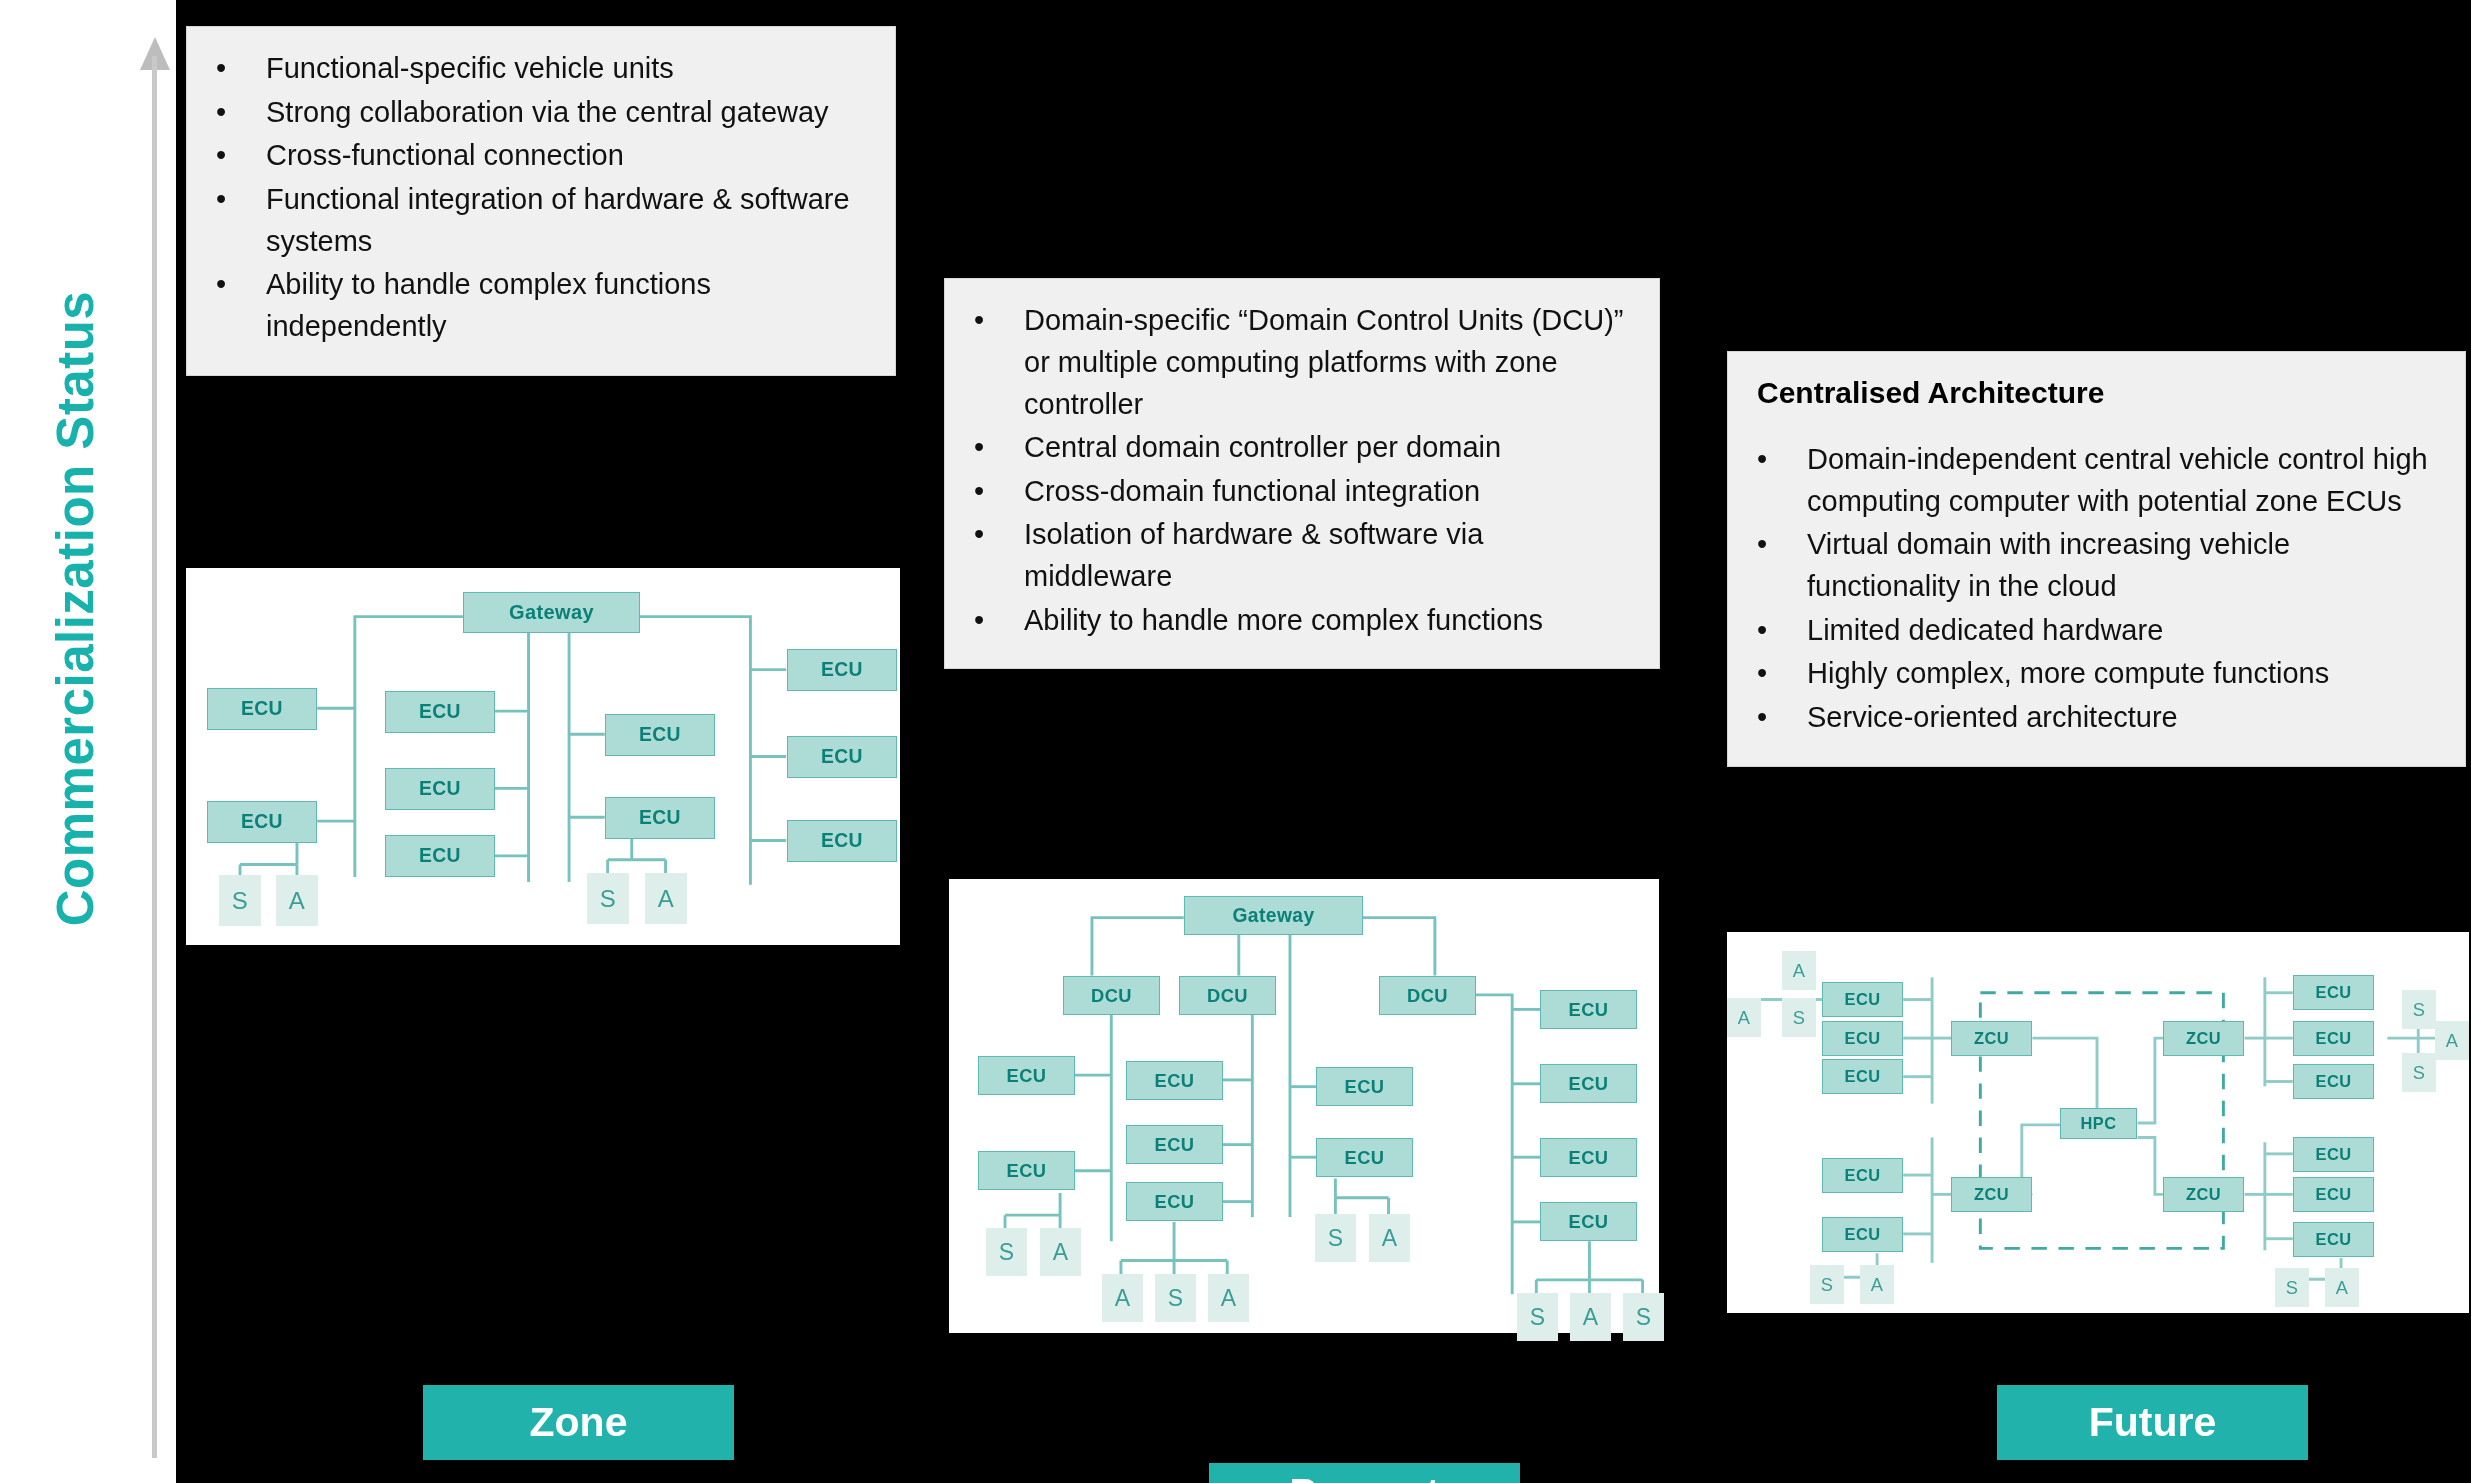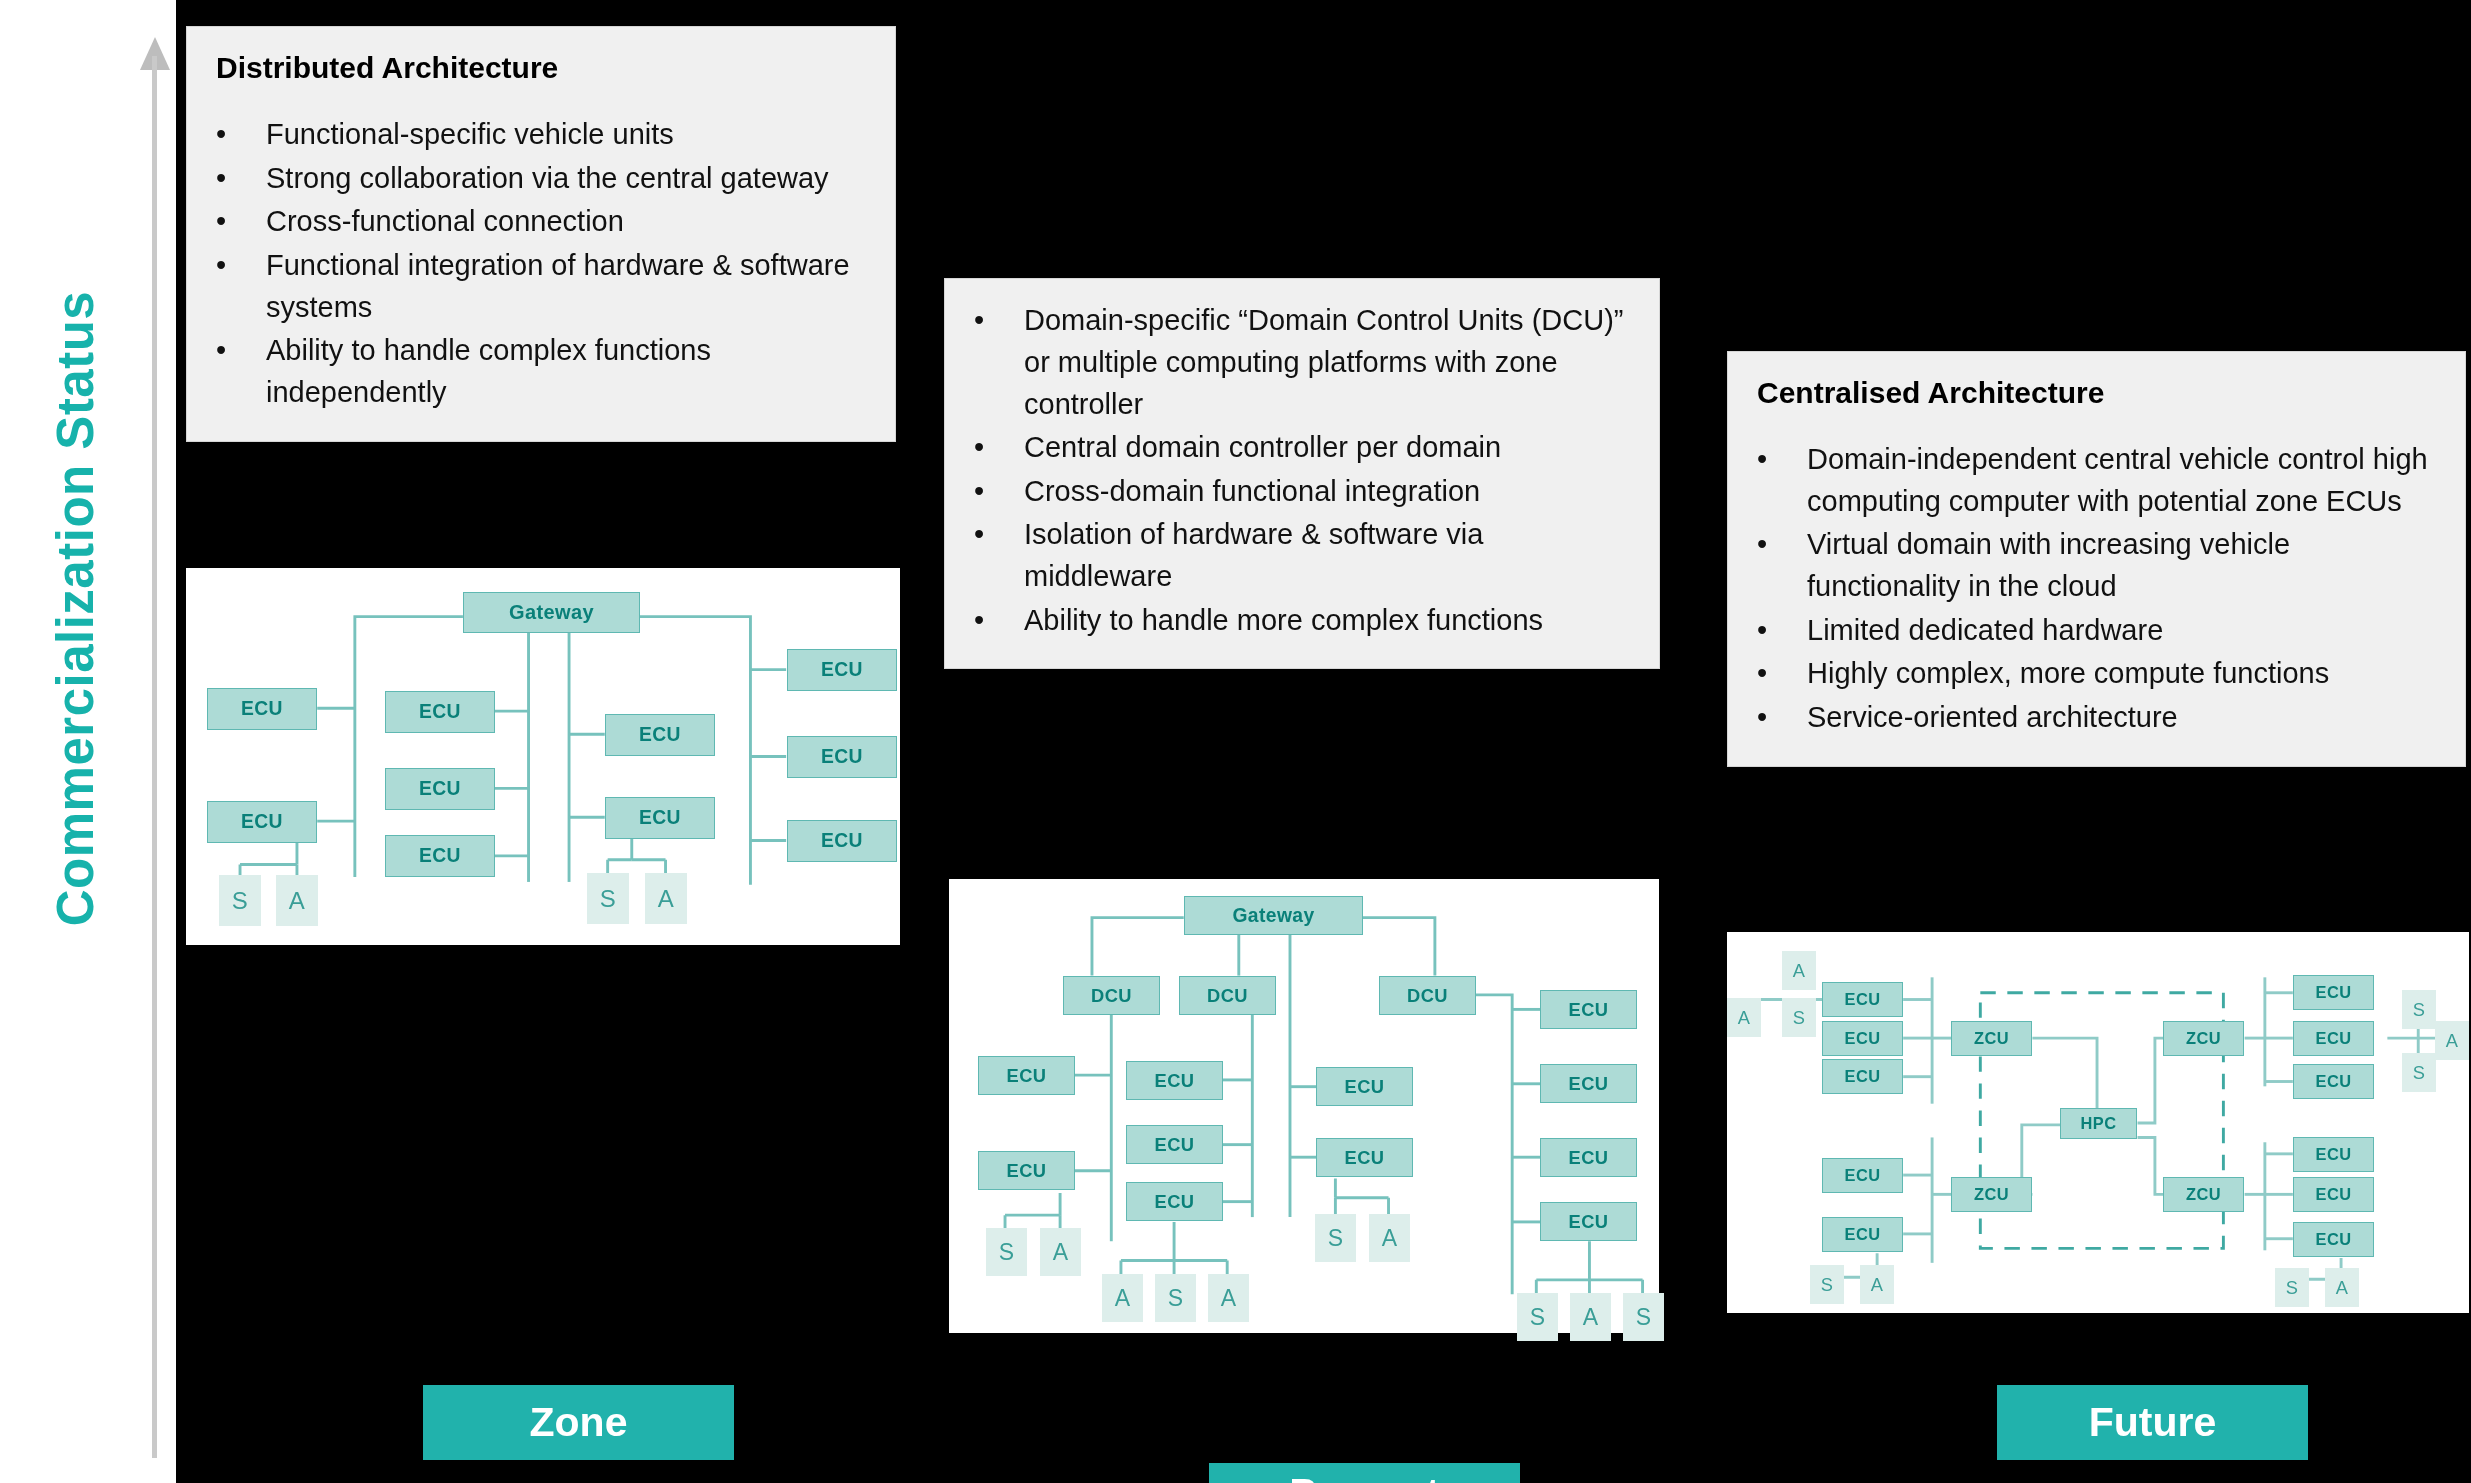--- a/index.html
+++ b/index.html
@@ -64,21 +64,20 @@
 
   <div class="black-canvas"></div>
 
   <div class="axis-wrap">
     <div class="axis-head"></div>
     <div class="axis-line"></div>
   </div>
   <div class="axis-label">Commercialization Status</div>
 
   <div class="card" id="card-past">
-    <h3>Distributed Architecture</h3>
     <ul>
       <li>
           <span class="bt">•</span>
           <span class="bx">Functional-specific vehicle units</span>
         </li>
       <li>
           <span class="bt">•</span>
           <span class="bx">Strong collaboration via the central gateway</span>
         </li>
       <li>

